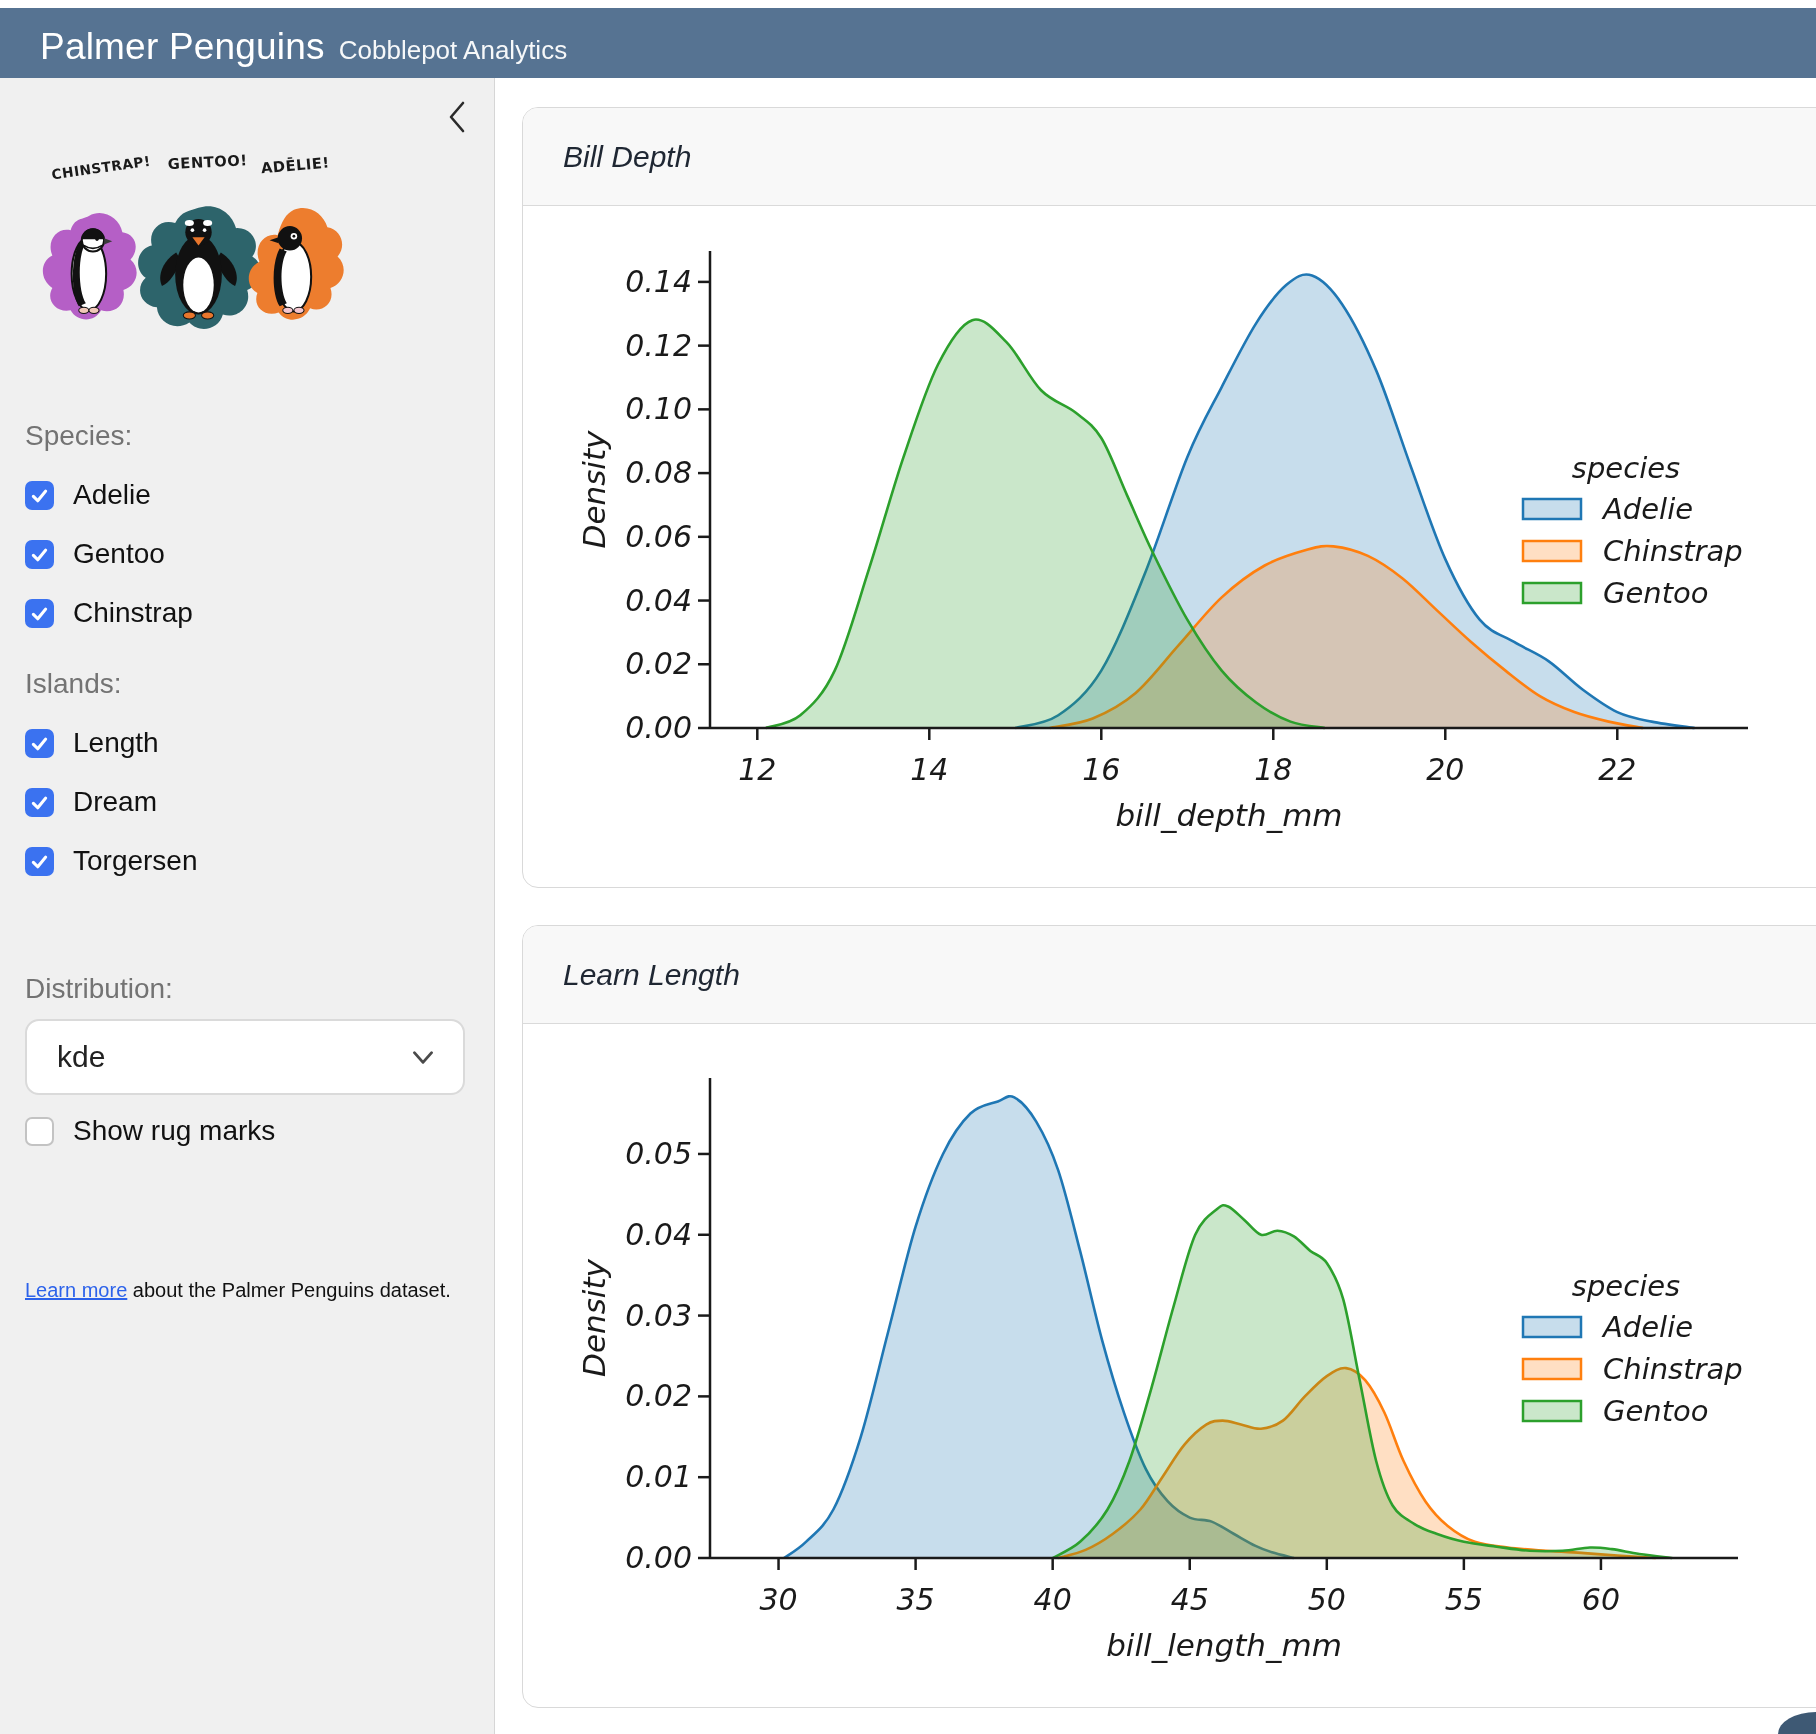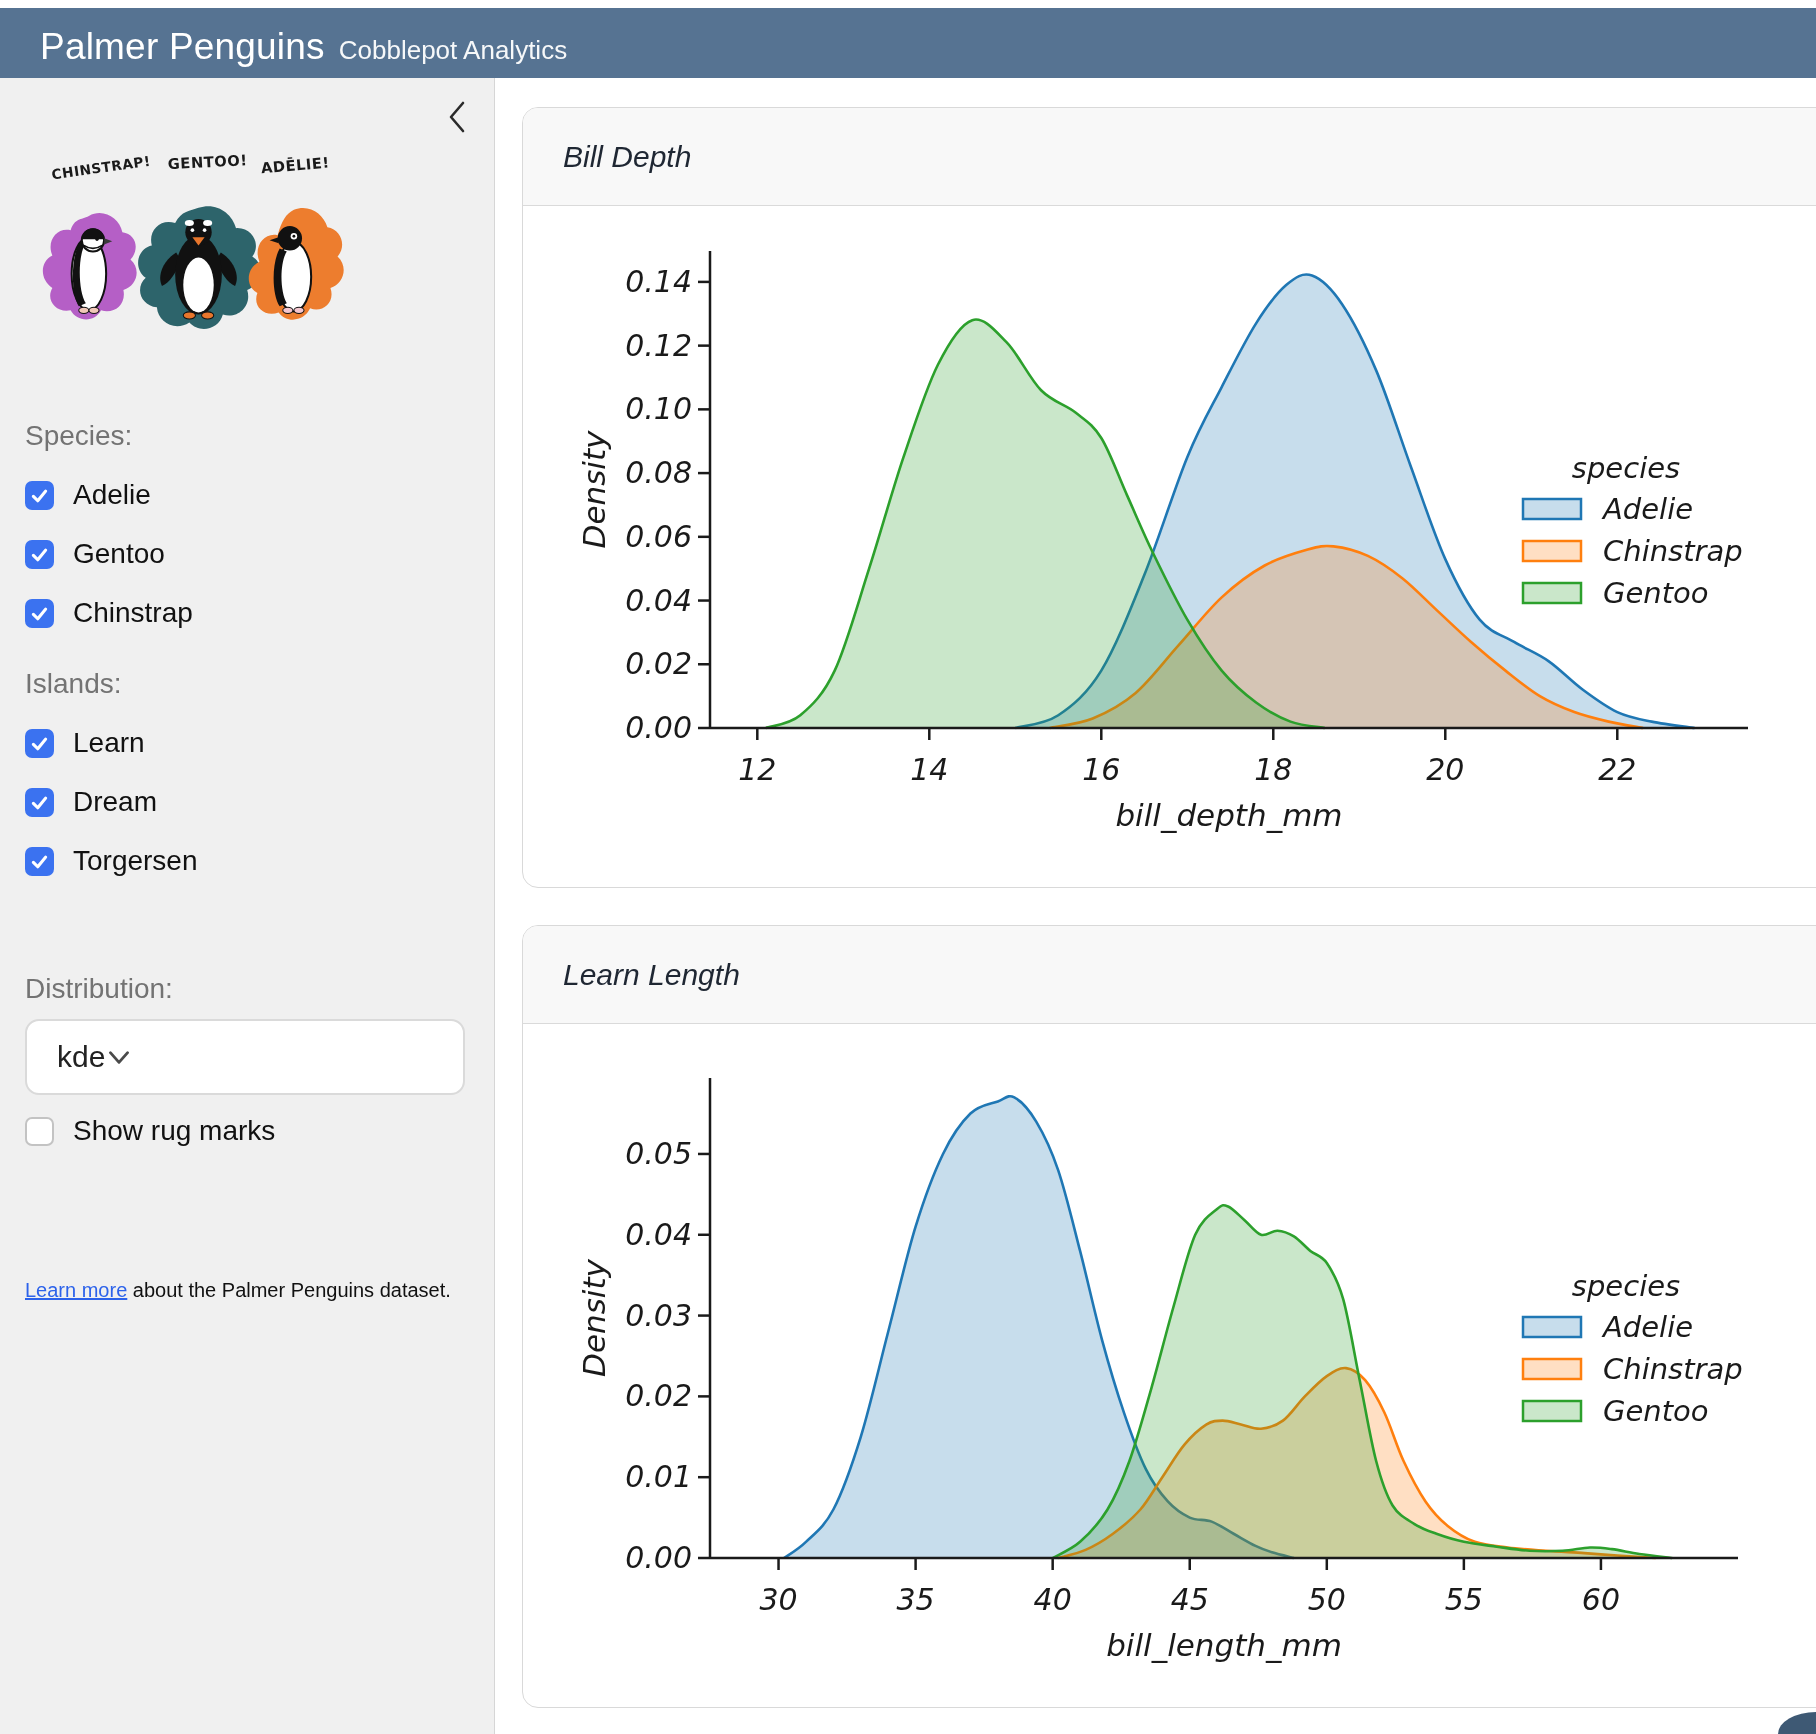--- a/index.html
+++ b/index.html
@@ -23,21 +23,21 @@
   .g-islands{top:590px;}
   .cb-row{display:flex;align-items:center;margin-top:27px;}
   .cb{width:29px;height:29px;border-radius:7px;background:#fff;border:2px solid #c3c3c3;
       box-sizing:border-box;flex:0 0 auto;display:flex;align-items:center;justify-content:center;}
   .cb svg{display:none;}
   .cb.checked{background:#3b72f0;border-color:#3b72f0;}
   .cb.checked svg{display:block;}
   .cb-label{font-size:28px;color:#111;margin-left:19px;}
   .g-dist{top:895px;}
   .select{margin-top:14px;width:440px;height:76px;background:#fff;border:2px solid #dadada;
-          border-radius:14px;display:flex;align-items:center;justify-content:flex-start;
+          border-radius:14px;display:flex;align-items:center;justify-content:space-between;
           padding:0 26px 0 30px;box-sizing:border-box;cursor:pointer;}
   .select-value{font-size:30px;color:#222;}
   .g-rug{top:1037px;}
   .learn{position:absolute;left:25px;top:1191px;width:430px;font-size:20px;line-height:42px;color:#111;}
   .learn a{color:#2c62ea;text-decoration:underline;cursor:pointer;}
 
   
   .main{position:absolute;left:495px;top:78px;right:0;bottom:0;background:#fff;}
   .card{position:absolute;left:27px;width:1454px;background:#fff;border:1px solid #d9d9d9;
         border-radius:16px;box-sizing:border-box;overflow:hidden;font-style:italic;}
@@ -150,21 +150,21 @@
     </div>
 
     <div class="group g-islands">
       <div class="side-label">Islands:</div>
       <div class="cb-row">
         <span class="cb checked">
           <svg width="21" height="21" viewBox="0 0 24 24">
               <polyline points="5,13 10,18 19,7" fill="none" stroke="#fff" stroke-width="3.6" stroke-linecap="round" stroke-linejoin="round"></polyline>
             </svg>
         </span>
-        <span class="cb-label">Learn</span>
+        <span class="cb-label">Length</span>
       </div>
       <div class="cb-row">
         <span class="cb checked">
           <svg width="21" height="21" viewBox="0 0 24 24">
               <polyline points="5,13 10,18 19,7" fill="none" stroke="#fff" stroke-width="3.6" stroke-linecap="round" stroke-linejoin="round"></polyline>
             </svg>
         </span>
         <span class="cb-label">Dream</span>
       </div>
       <div class="cb-row">

